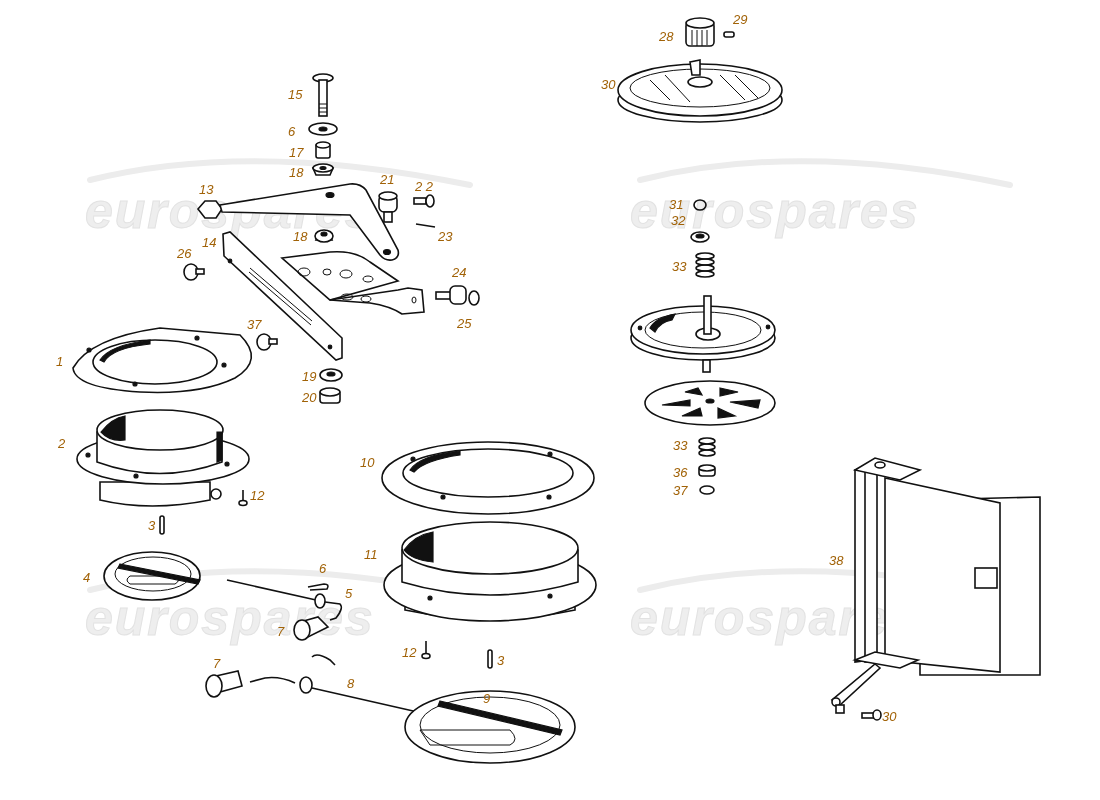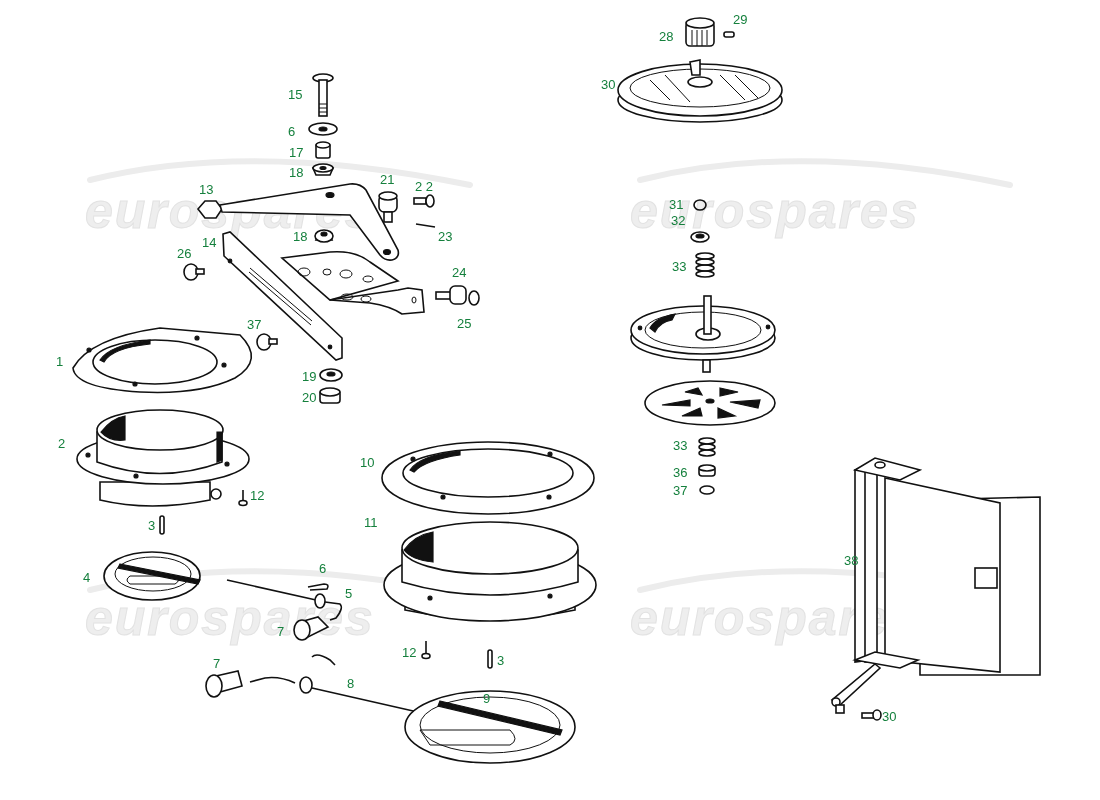--- a/index.html
+++ b/index.html
@@ -2,21 +2,21 @@
 <html><head>
 <meta charset="utf-8">
 <style>
   html, body { margin:0; padding:0; background:#ffffff; }
   body { width:1100px; height:800px; position:relative; overflow:hidden;
          font-family:"Liberation Sans", sans-serif; }
   #diagram { position:absolute; left:0; top:0; width:1100px; height:800px; }
   .wm-text { font-family:"Liberation Sans", sans-serif; font-style:italic; font-weight:700;
              fill:#eeeeee; stroke:#e2e2e2; stroke-width:1; letter-spacing:2px; }
   .wm-swoosh { fill:none; stroke:#ececec; stroke-width:6; stroke-linecap:round; }
-  .lbl { position:absolute; font-size:13px; color:#15803d; line-height:1; white-space:nowrap; }
+  .lbl { position:absolute; font-size:13px; color:#a16207; line-height:1; white-space:nowrap;font-style:italic; }
   svg .p { fill:#fff; stroke:#111; stroke-width:1.6; }
   svg .pd { fill:#111; stroke:#111; stroke-width:1.2; }
   svg .ln { fill:none; stroke:#111; stroke-width:1.6; }
   svg .thin { fill:none; stroke:#111; stroke-width:1; }
 </style>
 </head>
 <body>
 
 <svg id="diagram" viewBox="0 0 1100 800" xmlns="http://www.w3.org/2000/svg">
 
@@ -328,21 +328,21 @@
 <span class="lbl" style="left:148px;top:519px;">3</span>
 <span class="lbl" style="left:497px;top:654px;">3</span>
 <span class="lbl" style="left:83px;top:571px;">4</span>
 <span class="lbl" style="left:345px;top:587px;">5</span>
 <span class="lbl" style="left:319px;top:562px;">6</span>
 <span class="lbl" style="left:277px;top:625px;">7</span>
 <span class="lbl" style="left:213px;top:657px;">7</span>
 <span class="lbl" style="left:347px;top:677px;">8</span>
 <span class="lbl" style="left:483px;top:692px;">9</span>
 <span class="lbl" style="left:360px;top:456px;">10</span>
-<span class="lbl" style="left:364px;top:516px;">11</span>
+<span class="lbl" style="left:364px;top:548px;">11</span>
 <span class="lbl" style="left:250px;top:489px;">12</span>
 <span class="lbl" style="left:402px;top:646px;">12</span>
 <span class="lbl" style="left:199px;top:183px;">13</span>
 <span class="lbl" style="left:202px;top:236px;">14</span>
 <span class="lbl" style="left:288px;top:88px;">15</span>
 <span class="lbl" style="left:288px;top:125px;">6</span>
 <span class="lbl" style="left:289px;top:146px;">17</span>
 <span class="lbl" style="left:289px;top:166px;">18</span>
 <span class="lbl" style="left:293px;top:230px;">18</span>
 <span class="lbl" style="left:302px;top:370px;">19</span>
@@ -356,14 +356,14 @@
 <span class="lbl" style="left:247px;top:318px;">37</span>
 <span class="lbl" style="left:659px;top:30px;">28</span>
 <span class="lbl" style="left:733px;top:13px;">29</span>
 <span class="lbl" style="left:601px;top:78px;">30</span>
 <span class="lbl" style="left:669px;top:198px;">31</span>
 <span class="lbl" style="left:671px;top:214px;text-align:right;">32</span>
 <span class="lbl" style="left:672px;top:260px;">33</span>
 <span class="lbl" style="left:673px;top:439px;">33</span>
 <span class="lbl" style="left:673px;top:466px;">36</span>
 <span class="lbl" style="left:673px;top:484px;">37</span>
-<span class="lbl" style="left:829px;top:554px;margin-left:15px;">38</span>
+<span class="lbl" style="left:829px;top:554px;">38</span>
 <span class="lbl" style="left:882px;top:710px;">30</span>
 
 </body></html>

